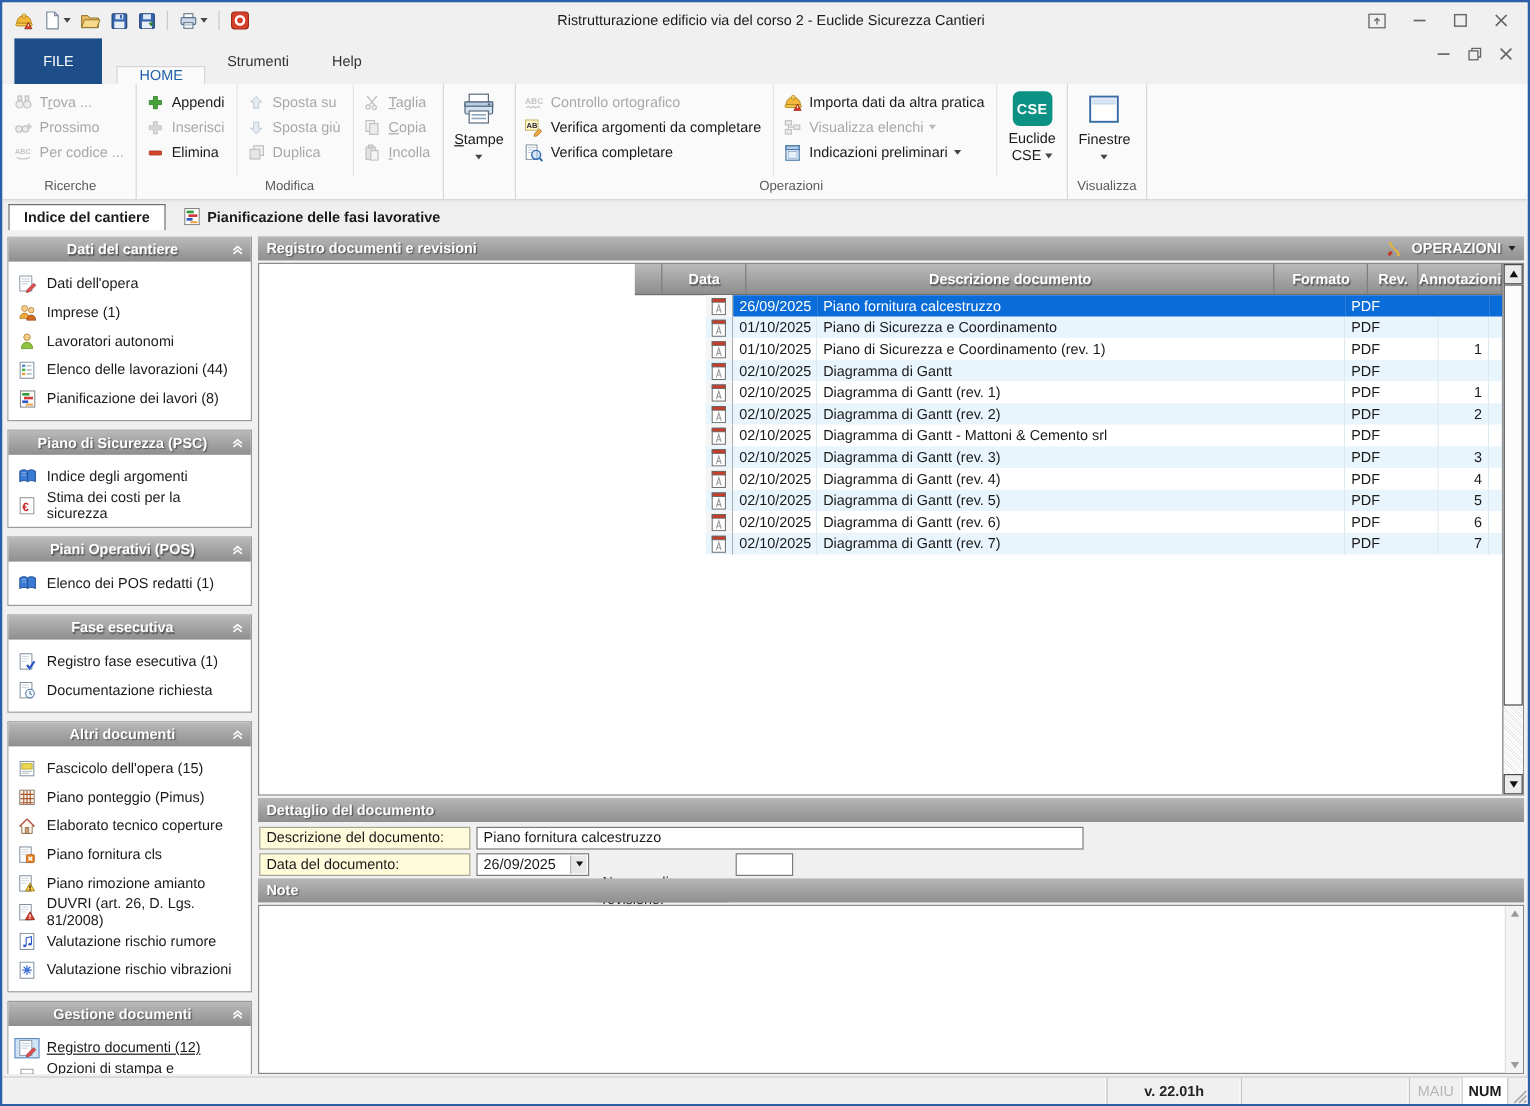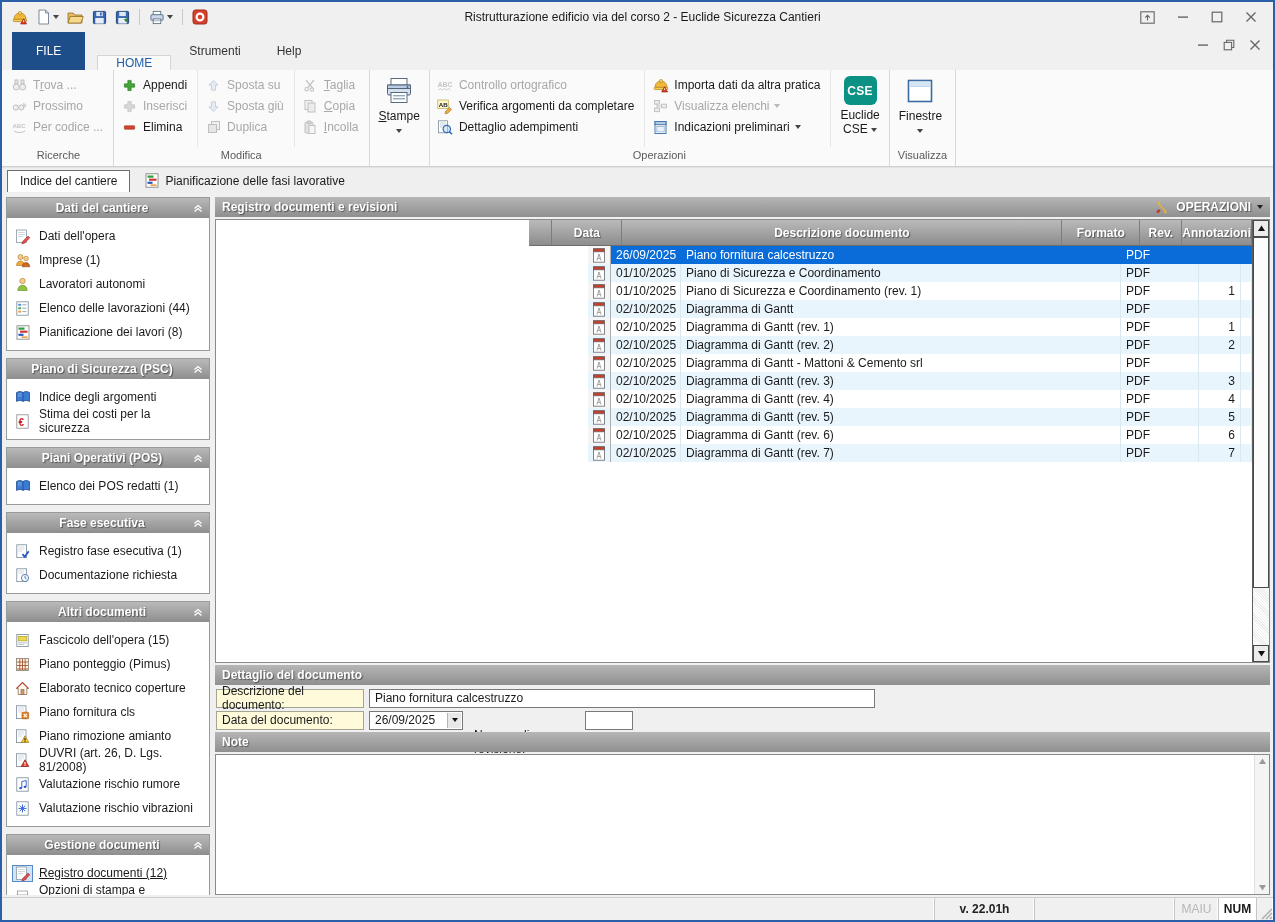--- a/index.html
+++ b/index.html
@@ -38,21 +38,21 @@
   .rb-btn .icon{width:17px;}
   .rb-btn.disabled{color:#a8a8a8;}
   .rb-big{display:flex;flex-direction:column;align-items:center;gap:3px;padding:6px 9px 0 9px;text-align:center;}
   .rb-big .lines{line-height:1.2;}
   .rb-grouplabel{text-align:center;color:#5a5a5a;font-size:11px;padding:2px 8px 5px;min-height:18px;}
   .cse-badge{width:33px;height:29px;background:#0b9285;border-radius:6px;color:#fff;font-weight:bold;
     display:flex;align-items:center;justify-content:center;font-size:12px;letter-spacing:.3px;}
 
   
   .doctabs{flex:0 0 25px;background:#efefef;display:flex;align-items:flex-end;padding-left:5px;gap:3px;border-top:1px solid #e2e2e2;}
-  .dtab{display:flex;align-items:center;gap:6px;font-weight:normal;padding:3px 12px 4px;}
+  .dtab{display:flex;align-items:center;gap:6px;font-weight:bold;padding:3px 12px 4px;}
   .dtab.active{background:#fff;border:1px solid #6e6e6e;border-bottom:none;}
 
   
   .main{flex:1;display:flex;gap:5px;padding:5px 3px 2px 4px;overflow:hidden;background:#f0f0f0;}
   .sidebar{flex:0 0 204px;display:flex;flex-direction:column;gap:7px;overflow:hidden;}
   .panel{border:1px solid #9a9a9a;background:#fff;}
   .panel-hd{height:20px;background:linear-gradient(#b9b9b9,#8e8e8e);color:#fff;font-weight:bold;
     display:flex;align-items:center;padding:0 5px;text-shadow:1px 1px 1px rgba(70,70,70,.85);}
   .panel-title{flex:1;text-align:center;}
   .panel-bd{padding:6px 4px;display:flex;flex-direction:column;}
@@ -89,38 +89,38 @@
   
   .vscroll{flex:0 0 17px;border-left:1px solid #5e5e5e;display:flex;flex-direction:column;background:#fbfbfb;}
   .vs-btn{flex:0 0 17px;background:#ececec;border:1px solid #4a4a4a;display:flex;align-items:center;justify-content:center;}
   .vs-track{flex:1;position:relative;background:repeating-linear-gradient(45deg,#ffffff 0 1px,#ececec 1px 2px);}
   .vs-thumb{position:absolute;top:0;left:0;right:0;height:86%;background:#fcfcfc;border:1px solid #4a4a4a;}
 
   
   .detail-fields{flex:0 0 47px;padding:3px 1px 2px;display:flex;flex-direction:column;gap:2px;background:#f0f0f0;}
   .f-row{display:flex;align-items:center;gap:5px;height:20px;}
   .f-label{background:#fffbda;border:1px solid #a5a593;height:19px;display:flex;align-items:center;padding:0 5px;}
-  .f-label.w1{width:148px;}
+  .f-label.w1{width:176px;}
   .f-label.w2{width:112px;margin-top:44px;}
   .f-input{background:#fff;border:1px solid #7a7a7a;height:19px;display:flex;align-items:center;padding:0 5px;}
   .combo{width:94px;position:relative;padding-right:16px;}
   .combo-btn{position:absolute;right:1px;top:1px;bottom:1px;width:14px;background:#e8e8e8;border-left:1px solid #b5b5b5;
     display:flex;align-items:center;justify-content:center;}
   .combo-btn .caret{border-top-color:#111;}
 
   
   .note-wrap{flex:1;margin-top:2px;border:1px solid #8a8a8a;background:#fff;display:flex;min-height:0;}
   .note-text{flex:1;}
   .nscroll{flex:0 0 15px;border-left:1px solid #e0e0e0;background:#f4f4f4;display:flex;flex-direction:column;justify-content:space-between;align-items:center;padding:2px 0;}
 
   
   .statusbar{flex:0 0 23px;border-top:1px solid #cdcdcd;background:#f0f0f0;display:flex;align-items:stretch;}
   .sseg{display:flex;align-items:center;justify-content:center;border-right:1px solid #c6c6c6;box-shadow:inset -1px 0 0 #fff;}
   .sseg.grow{flex:1;}
-  .sseg.ver{width:100px;font-weight:bold;color:#222;}
+  .sseg.ver{width:112px;font-weight:bold;color:#222;}
   .sseg.mid{width:140px;}
   .sseg.maiu{width:44px;color:#b6b6b6;}
   .sseg.num{width:38px;background:#fff;font-weight:bold;}
   .grip{width:16px;display:flex;align-items:flex-end;justify-content:flex-end;border-right:none;}
 </style>
 </head>
 <body>
 
 <div class="window">
 
@@ -430,21 +430,21 @@
             </div>
             <div class="rb-btn">
               <span class="icon">
                 <svg width="16" height="15" viewBox="0 0 16 15">
                   <rect x="1.5" y="0.8" width="9" height="12" fill="#fff" stroke="#7b8b9b" stroke-width="0.8"></rect>
                   <path d="M3 3h6M3 5h6M3 7h4" stroke="#b9c4d0" stroke-width="0.8"></path>
                   <circle cx="9.8" cy="9" r="3.7" fill="rgba(170,205,240,0.45)" stroke="#2f6cb3" stroke-width="1.2"></circle>
                   <path d="M12.4 11.6l2.6 2.6" stroke="#2f6cb3" stroke-width="1.6"></path>
                 </svg>
               </span>
-              <span>Dettaglio adempimenti</span>
+              <span>Verifica completare</span>
             </div>
           </div>
           <div class="rb-col">
             <div class="rb-btn">
               <span class="icon">
                 <svg width="16" height="16" viewBox="0 0 16 16">
                   <path d="M2 10.5C2 6.6 4.6 4 8 4s6 2.6 6 6.5z" fill="#f3b73c" stroke="#a97d14" stroke-width="0.7"></path>
                   <rect x="6.7" y="2.6" width="2.6" height="3.2" rx="0.6" fill="#f8d468" stroke="#a97d14" stroke-width="0.6"></rect>
                   <rect x="1.2" y="10.3" width="13.6" height="2.3" rx="1.1" fill="#f8cd50" stroke="#a97d14" stroke-width="0.7"></rect>
                   <path d="M11.6 9.8l3 5.2h-6z" fill="#e23a2a" stroke="#8a1a0a" stroke-width="0.6"></path>

